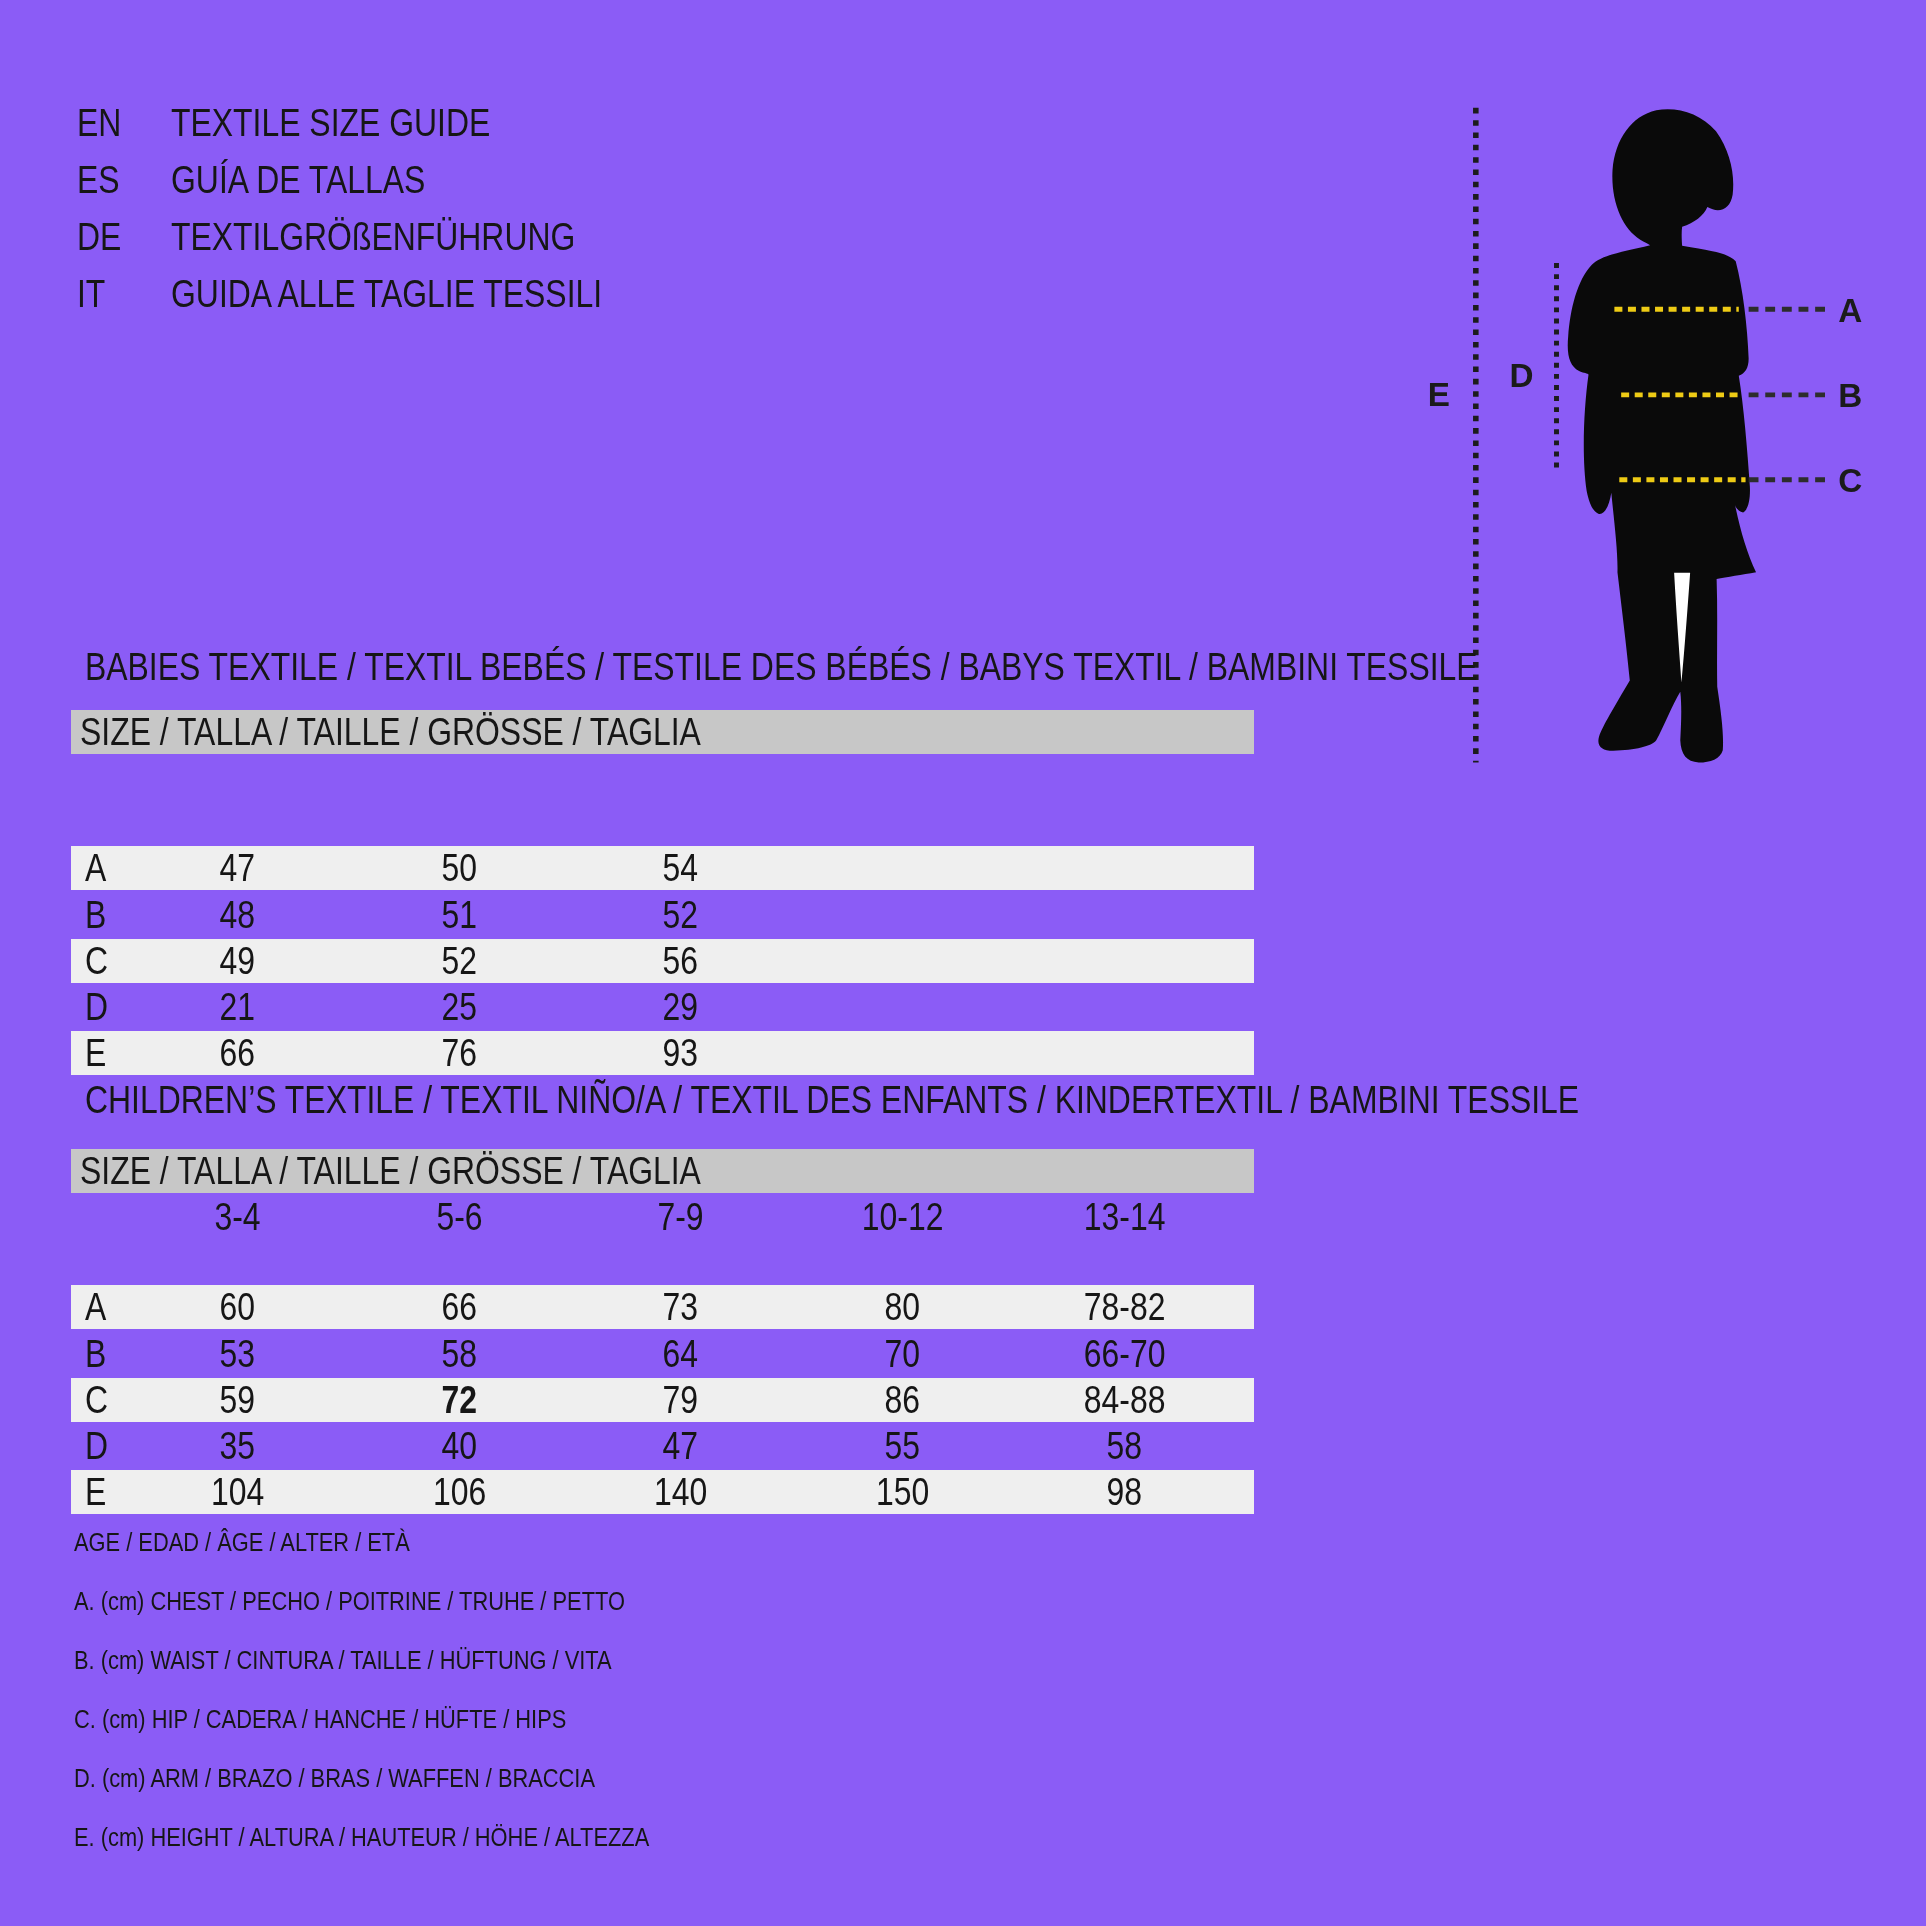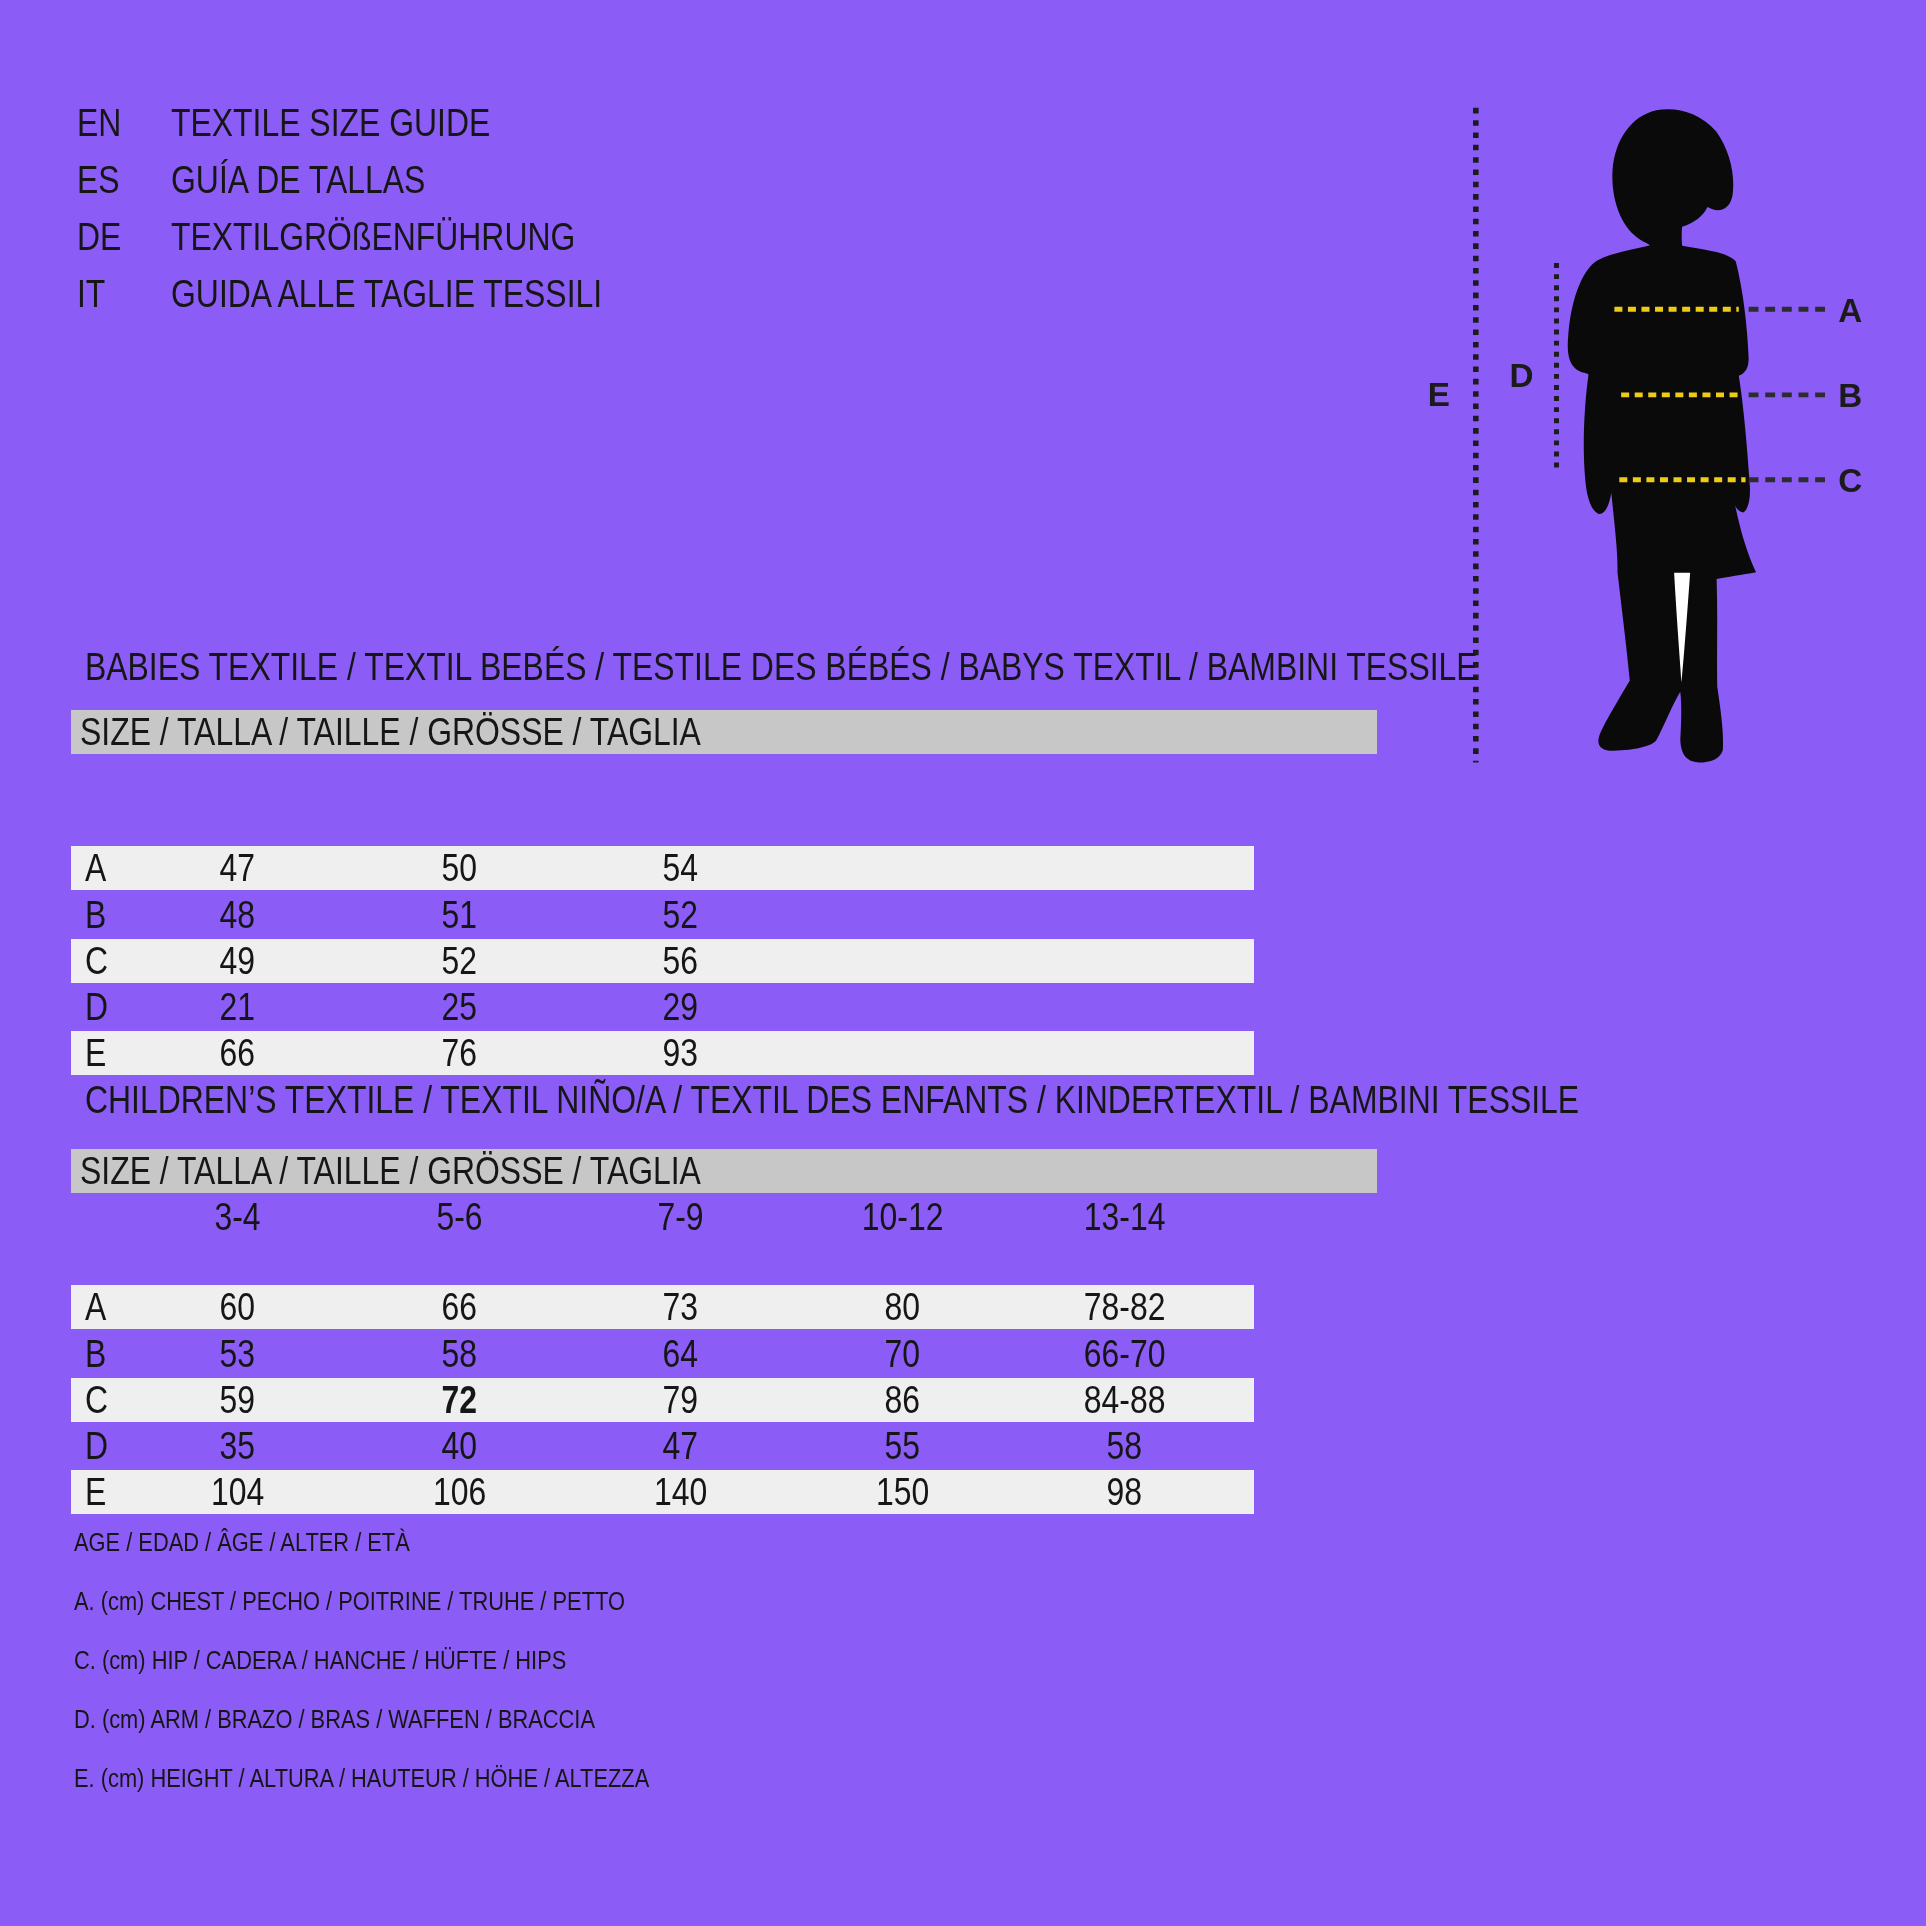--- a/index.html
+++ b/index.html
@@ -14,21 +14,21 @@
 
   
   #language-list{position:absolute;left:77px;top:95px;}
   .lang-row{height:57px;display:flex;align-items:center;font-size:38px;}
   .lang-code{width:94px;flex:none;}
 
   
   .section-heading{position:absolute;left:85px;font-size:38px;line-height:38px;}
 
   
-  .size-bar{position:absolute;left:71px;width:1306px;height:44px;background:#c7c7c7;
+  .size-bar{position:absolute;left:71px;width:1183px;height:44px;background:#c7c7c7;
     display:flex;align-items:center;padding-left:8.6px;box-sizing:border-box;font-size:38px;}
 
   
   .size-table{position:absolute;left:71px;width:1183px;}
   .t-row{position:absolute;left:0;width:1183px;}
   .t-row.striped{background:#efefef;}
   .rowlabel{position:absolute;left:14px;top:0;height:100%;display:flex;align-items:center;font-size:38px;}
   .cell{position:absolute;top:0;height:100%;width:197px;display:flex;align-items:center;justify-content:center;font-size:38px;}
 
   
@@ -330,20 +330,23 @@
     </div>
 
   <div id="legend">
       <div class="legend-line">
         <span class="cx">AGE / EDAD / ÂGE / ALTER / ETÀ</span>
       </div>
       <div class="legend-line">
         <span class="cx">A. (cm) CHEST / PECHO / POITRINE / TRUHE / PETTO</span>
       </div>
       <div class="legend-line">
+        <span class="cx">B. (cm) WAIST / CINTURA / TAILLE / HÜFTUNG / VITA</span>
+      </div>
+      <div class="legend-line">
         <span class="cx">C. (cm) HIP / CADERA / HANCHE / HÜFTE / HIPS</span>
       </div>
       <div class="legend-line">
         <span class="cx">D. (cm) ARM / BRAZO / BRAS / WAFFEN / BRACCIA</span>
       </div>
       <div class="legend-line">
         <span class="cx">E. (cm) HEIGHT / ALTURA / HAUTEUR / HÖHE / ALTEZZA</span>
       </div>
     </div>
 

